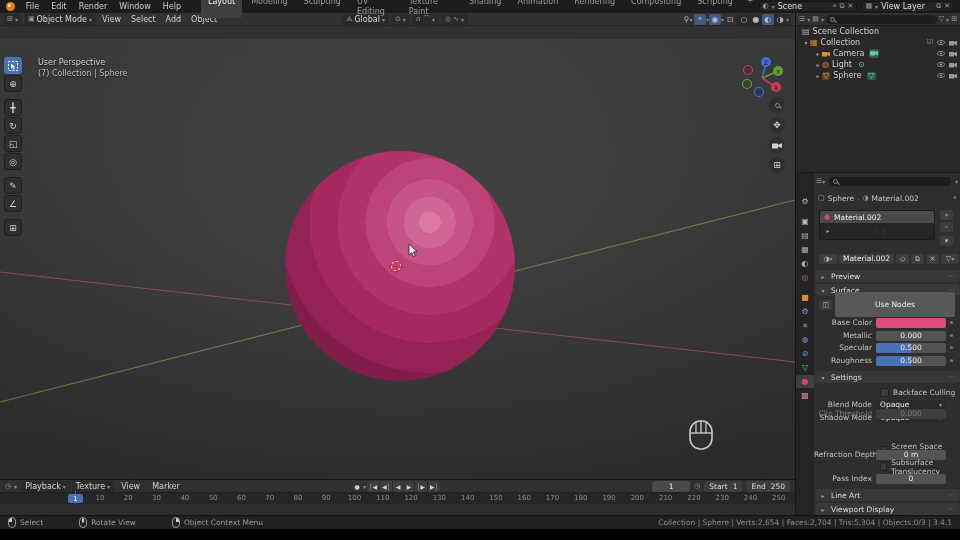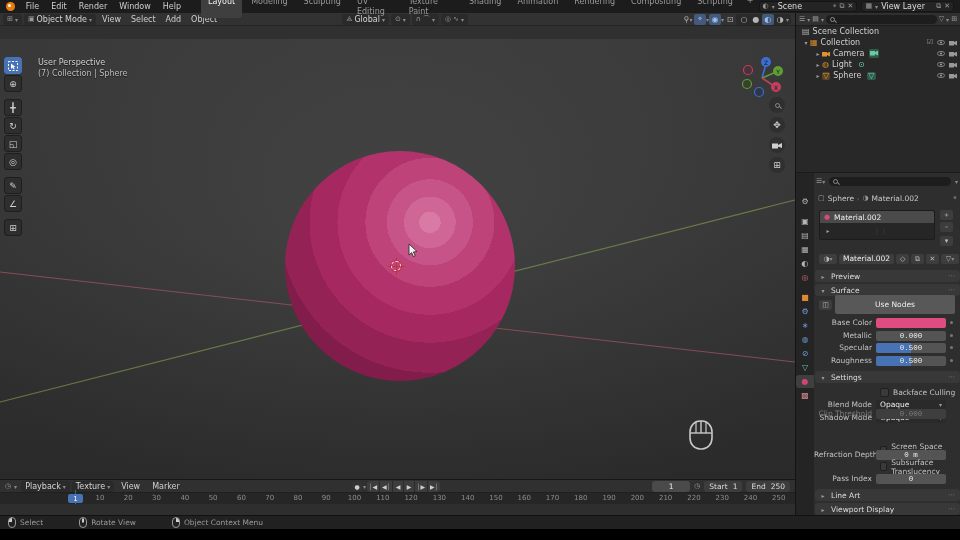--- a/index.html
+++ b/index.html
@@ -104,21 +104,21 @@
     flex-direction:column; align-items:center; padding-top:22px; gap:1px; }
   .tab { width:16px; height:13px; display:flex; align-items:center; justify-content:center; font-size:8px; border-radius:3px 0 0 3px; }
   .tab.active { background:#3f3f3f; width:18px; }
   .tab-gap { height:5px; }
   .pcontent { position:absolute; left:18px; top:0; width:147px; height:100%; }
   .prow { position:absolute; left:0; width:147px; height:11px; display:flex; align-items:center; }
   .plabel { width:62px; text-align:right; padding-right:4px; font-size:7.5px; color:#c2c2c2; white-space:nowrap; }
   .pwidget { width:70px; height:10px; border-radius:2px; background:#545454; position:relative;
     display:flex; align-items:center; justify-content:center; font-size:7.5px; color:#eee; overflow:hidden; }
   .pwidget .fill { position:absolute; left:0; top:0; bottom:0; background:#4772b3; }
-  .pwidget .vtext { position:relative; z-index:2;font-family:Liberation Mono, monospace; }
+  .pwidget .vtext { position:relative; z-index:2; }
   .pwidget.dropdown { background:#2a2a2a; justify-content:flex-start; padding:0 4px; }
   .pwidget.dropdown .dd { margin-left:auto; font-size:6px; color:#999; }
   .pwidget.disabled { background:#3e3e3e; color:#7c7c7c; }
   .pwidget.swatch { background:#de4c82; }
   .dot { width:3px; height:3px; border-radius:50%; background:#777; margin-left:4px; }
   .chk { width:9px; height:9px; background:#3a3a3a; border:1px solid #1f1f1f; border-radius:2px; margin-right:4px; }
   .chk-label { font-size:7.5px; color:#c2c2c2; }
   .panel-hdr { position:absolute; left:1px; width:145px; height:12px; background:#383838; border-radius:3px;
     display:flex; align-items:center; padding:0 4px; gap:4px; font-size:7.5px; color:#dedede; }
   .panel-hdr .more { margin-left:auto; color:#8a8a8a; font-size:7px; letter-spacing:1px; }
@@ -491,21 +491,21 @@
         </div>
 
         <div class="panel-hdr" style="top:111px;">
           <span class="tri">▾</span>
           <span>Surface</span>
           <span class="more">⋯</span>
         </div>
 
         <div class="prow" style="top:126px; padding-left:5px; gap:3px;">
           <div class="small-btn">◫</div>
-          <div class="btn" style="flex:1; height:19px; margin-right:6px;">
+          <div class="btn" style="flex:1; height:25px; margin-right:6px;">
             <span>Use Nodes</span>
           </div>
         </div>
 
         <div class="prow" style="top:144px;">
           <span class="plabel">Base Color</span>
           <div class="pwidget swatch"></div>
           <span class="dot"></span>
         </div>
         <div class="prow" style="top:157px;">
@@ -693,16 +693,17 @@
       </svg>
       <span>Rotate View</span>
     </div>
     <div class="hint">
       <svg width="8" height="11">
         <rect x="0.5" y="0.5" width="7" height="10" rx="3.5" fill="none" stroke="#9a9a9a"></rect>
         <path d="M7 4 a3 3 0 0 0 -3 -3 v4 h3 z" fill="#cfcfcf"></path>
       </svg>
       <span>Object Context Menu</span>
     </div>
+    <span class="stats">Collection | Sphere | Verts:2,654 | Faces:2,704 | Tris:5,304 | Objects:0/3 | 3.4.1</span>
   </div>
 
   <div class="black-strip"></div>
 </div>
 
 </body></html>

